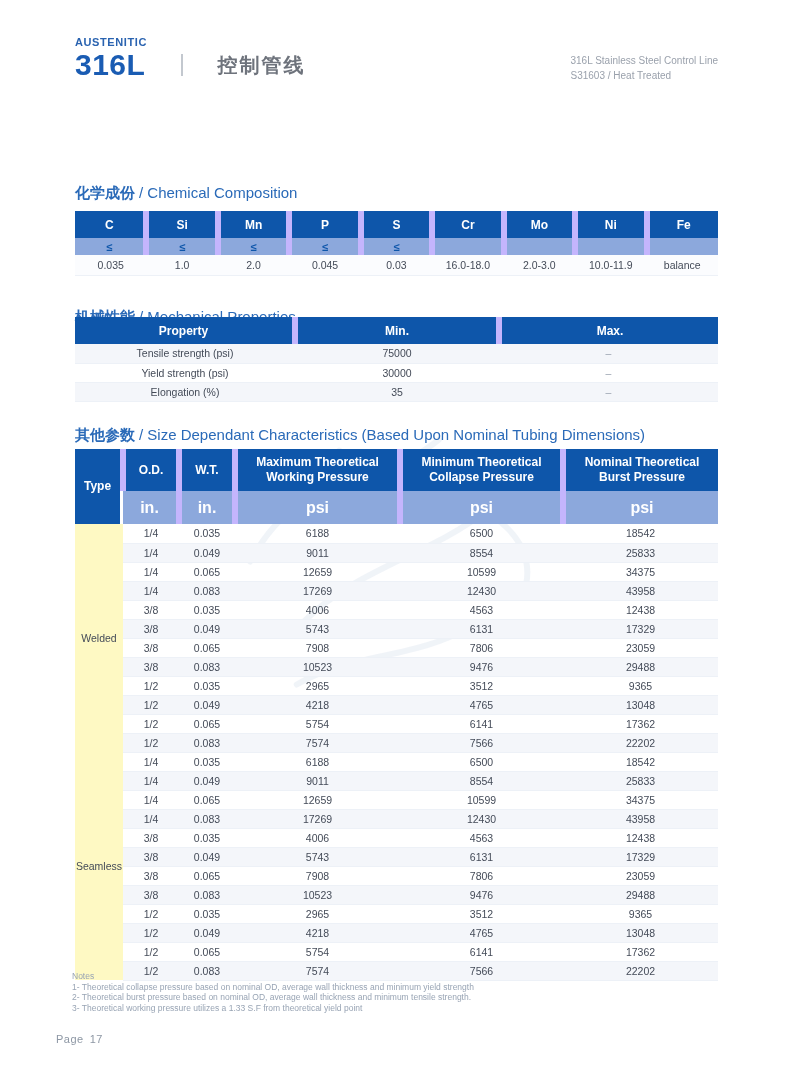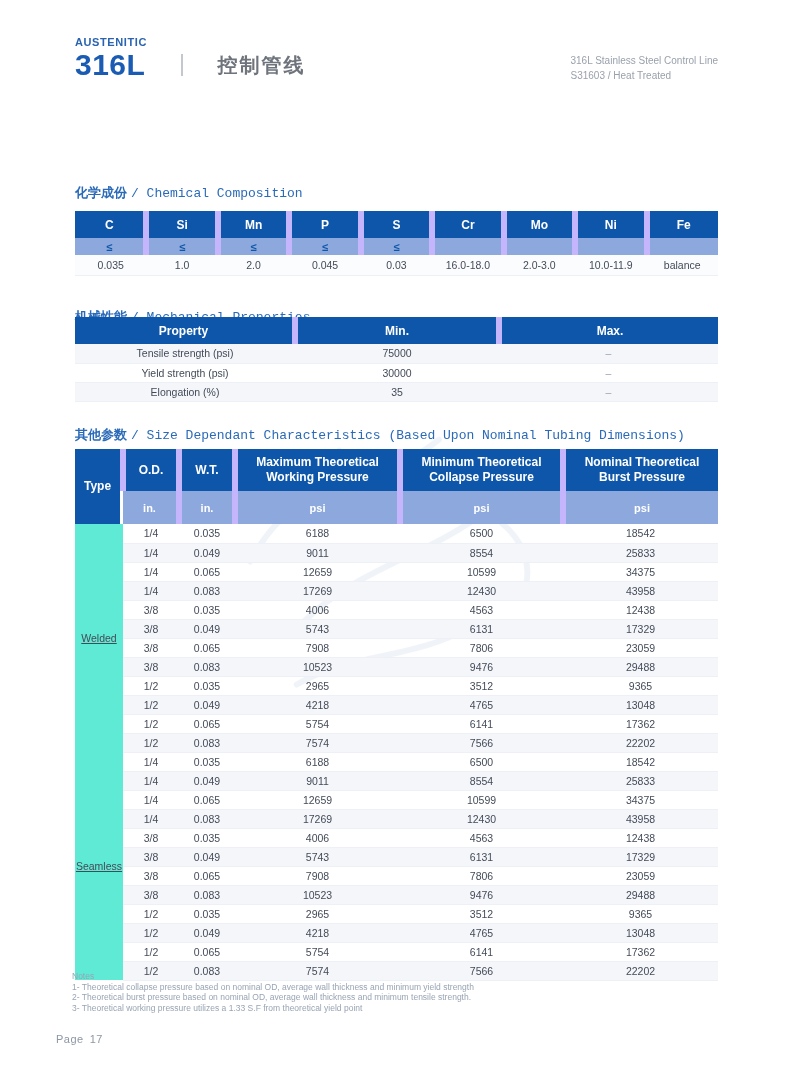--- a/index.html
+++ b/index.html
@@ -10,21 +10,21 @@
   
   .h-left { position:absolute; top:36px; left:75px; }
   .austenitic { color:#2a63b0; font-size:11px; font-weight:bold; letter-spacing:0.6px; }
   .grade-row { display:flex; align-items:center; margin-top:2px;gap:24px; }
   .grade { color:#1a5cb3; font-size:30px; font-weight:bold; letter-spacing:0.5px; line-height:1; }
   .vbar { display:inline-block; width:2px; height:22px; background:#c3c8cf; margin:0 10px 0 12px; }
   .cn-sub { color:#6e737c; font-size:20px; font-weight:bold; letter-spacing:2px; }
   .h-right { position:absolute; top:54px; right:75px; text-align:left; color:#9aa1ac; font-size:10px; line-height:1.45; }
 
   
-  .sec-title { position:absolute; left:75px; font-size:13px; color:#2a6ab8;font-family:Liberation Mono, monospace; }
+  .sec-title { position:absolute; left:75px; font-size:15px; color:#2a6ab8; }
   .t-cn { font-weight:bold; }
   .t-en { margin-left:4px; font-weight:normal; }
 
   
   table { border-collapse:collapse; table-layout:fixed; position:absolute; left:75px; width:643px; }
   th, td { text-align:center; vertical-align:middle; overflow:hidden; }
   thead th { background:#0e56aa; color:#ffffff; font-weight:bold; font-size:12px; }
   thead th + th { border-left:6px solid #c4b5fd; }
   .band th { background:#8ca8dc; }
   tbody td { font-size:10.5px; color:#444b58; font-weight:normal; border-bottom:1px solid #edf1f7; }
@@ -37,23 +37,23 @@
   .chem-tbl tbody td { height:20px; background:#fbfcfe; }
 
   
   .mech-tbl { top:317px; }
   .mech-tbl thead th { height:27px;margin-left:40px; }
   .mech-tbl tbody td { height:19px; }
 
   
   .size-tbl { top:449px; }
   .size-tbl thead tr.cols th { height:42px; line-height:1.25; padding:0 6px; }
-  .size-tbl thead tr.band th { height:33px; font-size:11px; }
+  .size-tbl thead tr.band th { height:33px; font-size:16px; }
   .size-tbl tbody td { height:19px; }
-  .size-tbl td.type-cell { background:#5eead4; color:#444b58; border-bottom:none;text-decoration:underline; }
+  .size-tbl td.type-cell { background:#fef9c3; color:#444b58; border-bottom:none; }
 
   .dash { color:#9aa3b0; }
 
   
   .notes { position:absolute; left:72px; top:971px; display:flex; color:#98a4b4; font-size:8.5px; line-height:1.25;flex-direction:column; }
   .notes-label { width:53px; }
   .notes-items div { white-space:nowrap; }
 
   
   .footer { position:absolute; left:56px; top:1033px; color:#8d97a4; font-size:11px; letter-spacing:0.5px; }

